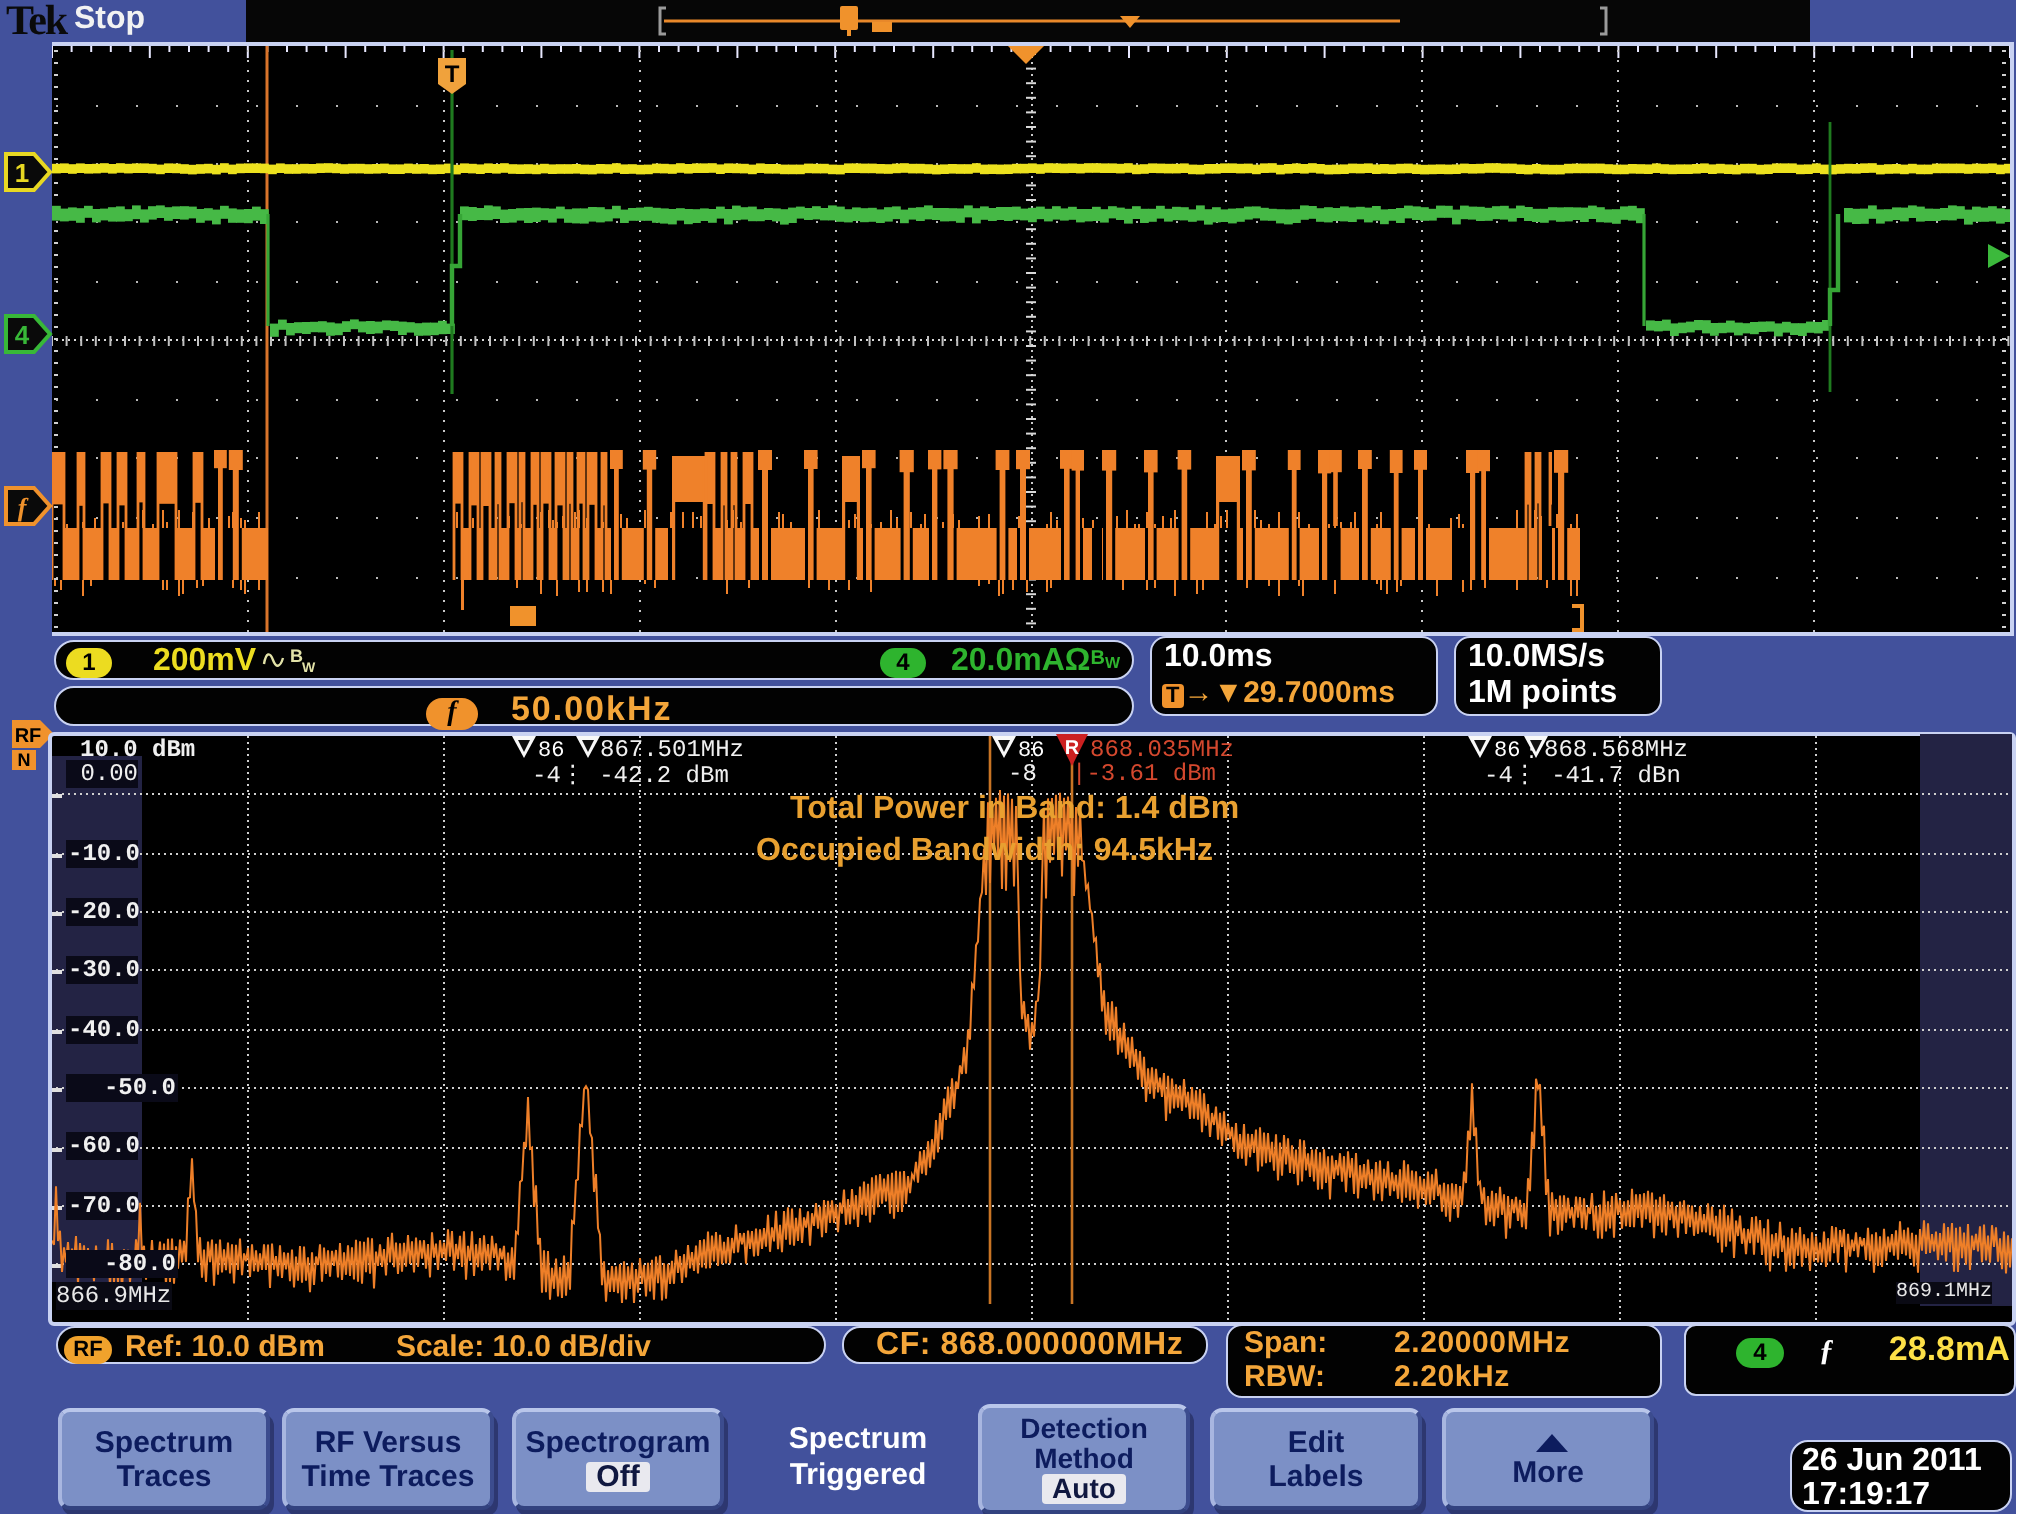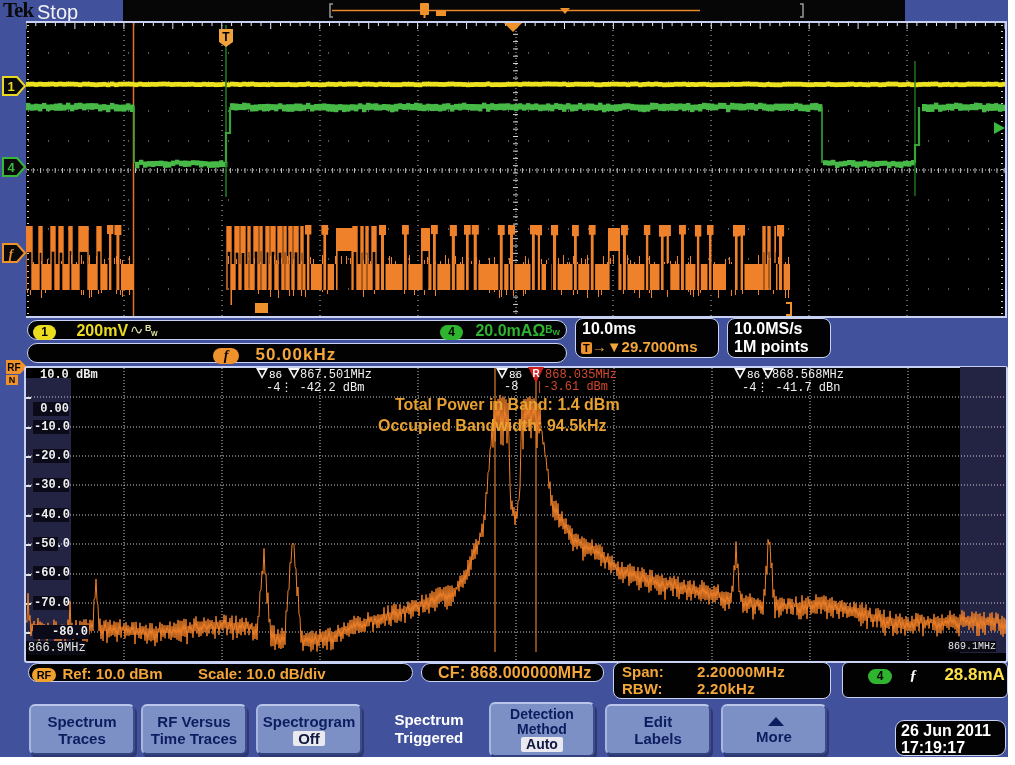--- a/index.html
+++ b/index.html
@@ -15,21 +15,21 @@
   color:#0d1c5e; font-weight:bold; font-size:15px; text-align:center;
   display:flex; flex-direction:column; justify-content:center; line-height:17px; }
 .hl { background:#e9e9ef; color:#101840; padding:0 5px; border-radius:2px; display:inline-block; line-height:15px;}
 .oval { display:inline-block; border-radius:9px; color:#000; font-weight:bold; text-align:center; }
 .mono { font-family:"Liberation Mono", monospace; }
 </style></head>
 <body>
 
 <div class="abs" style="left:123px;top:0;width:782px;height:21px;background:#060606;"></div>
 <div class="abs" style="left:3px;top:-2px;color:#0a0a0a;font-weight:bold;font-size:21px;font-family:'Liberation Serif',serif;letter-spacing:-1px;">Tek</div>
-<div class="abs" style="left:37px;top:1px;color:#f2f2f2;font-weight:normal;font-size:20px;">Stop</div>
+<div class="abs" style="left:37px;top:1px;color:#f2f2f2;font-weight:bold;font-size:16px;">Stop</div>
 <svg class="abs" style="left:123px;top:0" width="782" height="21">
   <line x1="209" y1="10.5" x2="577" y2="10.5" stroke="#e8882a" stroke-width="1.6"></line>
   <path d="M210,4 L207,4 L207,17 L210,17" stroke="#9a9a9a" stroke-width="1.5" fill="none"></path>
   <path d="M677,4 L680,4 L680,17 L677,17" stroke="#9a9a9a" stroke-width="1.5" fill="none"></path>
   <rect x="297" y="3" width="9" height="12" fill="#f0922c" rx="1"></rect>
   <rect x="300.5" y="13" width="2" height="5" fill="#f0922c"></rect>
   <rect x="313" y="11" width="10" height="5" fill="#f0922c"></rect>
   <path d="M437,8 L447,8 L442,14 Z" fill="#f0922c"></path>
 </svg>
 
@@ -1393,26 +1393,26 @@
     <rect x="0" y="178" width="5" height="2" fill="#e0e0e0"></rect>
     <rect x="0" y="208" width="5" height="2" fill="#e0e0e0"></rect>
     <rect x="0" y="237" width="5" height="2" fill="#e0e0e0"></rect>
     <rect x="0" y="266" width="5" height="2" fill="#e0e0e0"></rect>
   <line x1="469" y1="2" x2="469" y2="286" stroke="#c87424" stroke-width="1.3"></line>
   <line x1="510" y1="2" x2="510" y2="286" stroke="#c87424" stroke-width="1.3"></line>
   <path d="M0,254.3 L1,256.4 L2,227.2 L3,254.5 L4,249.4 L5,270.0 L6,257.7 L7,265.2 L8,255.0 L9,269.7 L10,258.3 L11,264.6 L12,252.0 L13,276.0 L14,255.5 L15,266.1 L16,256.7 L17,272.4 L18,258.0 L19,271.7 L20,260.3 L21,274.6 L22,256.8 L23,270.6 L24,260.1 L25,271.7 L26,259.8 L27,271.7 L28,253.7 L29,277.5 L30,255.5 L31,275.0 L32,261.1 L33,275.1 L34,260.4 L35,279.1 L36,258.7 L37,271.0 L38,258.9 L39,275.2 L40,261.9 L41,271.3 L42,253.7 L43,262.6 L44,235.4 L45,262.1 L46,256.9 L47,273.8 L48,260.5 L49,268.4 L50,254.0 L51,271.8 L52,259.2 L53,265.2 L54,254.8 L55,273.0 L56,255.8 L57,276.7 L58,253.4 L59,275.4 L60,253.3 L61,275.8 L62,257.2 L63,268.4 L64,253.8 L65,265.2 L66,254.4 L67,264.9 L68,233.2 L69,232.7 L70,213.1 L71,234.6 L72,239.6 L73,265.1 L74,252.6 L75,272.9 L76,258.8 L77,275.0 L78,254.8 L79,265.1 L80,253.8 L81,276.9 L82,255.9 L83,271.4 L84,253.8 L85,270.2 L86,258.7 L87,269.1 L88,255.3 L89,270.7 L90,256.2 L91,275.7 L92,256.4 L93,269.0 L94,253.3 L95,271.6 L96,260.7 L97,264.6 L98,257.9 L99,272.5 L100,256.2 L101,269.6 L102,259.2 L103,269.8 L104,260.7 L105,268.9 L106,256.2 L107,269.0 L108,256.3 L109,278.0 L110,255.8 L111,268.8 L112,262.1 L113,272.1 L114,256.7 L115,273.0 L116,260.2 L117,268.7 L118,260.4 L119,274.6 L120,258.8 L121,277.7 L122,262.3 L123,274.3 L124,257.0 L125,275.4 L126,257.3 L127,274.3 L128,262.7 L129,280.1 L130,260.2 L131,276.5 L132,262.3 L133,266.5 L134,256.2 L135,274.9 L136,257.8 L137,270.9 L138,259.2 L139,272.3 L140,259.4 L141,266.9 L142,259.0 L143,272.7 L144,255.5 L145,274.0 L146,260.2 L147,271.4 L148,256.6 L149,272.0 L150,257.7 L151,273.7 L152,253.9 L153,274.9 L154,254.7 L155,275.8 L156,254.9 L157,270.1 L158,252.8 L159,270.8 L160,253.2 L161,278.2 L162,259.8 L163,266.9 L164,256.2 L165,267.4 L166,258.5 L167,271.7 L168,252.5 L169,265.2 L170,250.4 L171,267.6 L172,255.3 L173,271.0 L174,255.7 L175,269.9 L176,255.4 L177,267.3 L178,251.5 L179,266.0 L180,254.7 L181,270.2 L182,252.8 L183,267.5 L184,254.2 L185,263.3 L186,254.1 L187,268.3 L188,256.0 L189,272.7 L190,250.2 L191,262.8 L192,255.8 L193,269.0 L194,254.1 L195,263.0 L196,255.3 L197,264.5 L198,248.6 L199,262.3 L200,249.5 L201,269.3 L202,256.0 L203,263.5 L204,251.9 L205,267.5 L206,249.6 L207,273.8 L208,256.9 L209,264.4 L210,249.7 L211,272.0 L212,256.1 L213,267.6 L214,253.0 L215,269.3 L216,251.7 L217,265.8 L218,256.0 L219,269.1 L220,251.9 L221,262.9 L222,255.7 L223,269.2 L224,258.2 L225,263.6 L226,256.9 L227,274.4 L228,260.3 L229,273.0 L230,257.7 L231,273.8 L232,249.9 L233,250.8 L234,225.0 L235,224.1 L236,205.0 L237,207.6 L238,182.5 L239,208.4 L240,207.8 L241,237.5 L242,226.7 L243,256.2 L244,253.0 L245,280.3 L246,259.2 L247,280.1 L248,259.5 L249,283.9 L250,267.9 L251,278.4 L252,263.3 L253,282.2 L254,267.5 L255,283.0 L256,261.8 L257,281.9 L258,265.0 L259,278.8 L260,244.6 L261,245.5 L262,224.3 L263,223.7 L264,196.4 L265,197.1 L266,178.7 L267,177.1 L268,178.9 L269,200.5 L270,203.0 L271,230.0 L272,221.0 L273,248.1 L274,251.3 L275,276.6 L276,264.7 L277,284.8 L278,269.1 L279,279.9 L280,267.0 L281,280.0 L282,267.2 L283,280.6 L284,266.0 L285,285.5 L286,264.6 L287,283.7 L288,267.2 L289,278.4 L290,265.4 L291,285.5 L292,268.5 L293,280.3 L294,263.0 L295,276.0 L296,266.4 L297,282.2 L298,265.4 L299,279.7 L300,263.9 L301,283.8 L302,262.3 L303,275.6 L304,261.7 L305,284.2 L306,265.7 L307,283.3 L308,265.9 L309,276.0 L310,264.4 L311,275.9 L312,258.9 L313,270.5 L314,262.0 L315,275.5 L316,261.1 L317,272.7 L318,256.5 L319,268.2 L320,260.0 L321,269.4 L322,256.8 L323,270.7 L324,254.0 L325,267.7 L326,253.7 L327,268.2 L328,249.8 L329,268.1 L330,251.8 L331,264.7 L332,250.0 L333,267.0 L334,251.4 L335,266.1 L336,254.9 L337,265.7 L338,252.5 L339,265.7 L340,253.0 L341,260.6 L342,246.3 L343,260.2 L344,250.6 L345,256.2 L346,250.5 L347,265.8 L348,249.3 L349,258.5 L350,249.6 L351,262.2 L352,248.3 L353,261.9 L354,248.7 L355,258.4 L356,248.1 L357,257.3 L358,241.4 L359,259.9 L360,247.7 L361,254.7 L362,239.4 L363,258.6 L364,246.4 L365,260.1 L366,239.5 L367,253.9 L368,237.6 L369,256.4 L370,238.3 L371,256.9 L372,242.9 L373,254.5 L374,238.1 L375,255.5 L376,242.7 L377,247.8 L378,239.7 L379,256.9 L380,240.6 L381,246.9 L382,235.6 L383,248.3 L384,237.3 L385,252.6 L386,234.0 L387,250.5 L388,234.4 L389,245.4 L390,234.2 L391,245.4 L392,236.1 L393,250.1 L394,235.3 L395,240.8 L396,228.8 L397,246.4 L398,233.5 L399,246.1 L400,228.5 L401,243.7 L402,231.6 L403,247.5 L404,227.3 L405,241.4 L406,224.8 L407,241.8 L408,225.9 L409,245.2 L410,222.7 L411,241.4 L412,221.6 L413,237.6 L414,221.0 L415,235.8 L416,223.3 L417,234.7 L418,221.1 L419,240.8 L420,220.4 L421,243.4 L422,219.4 L423,240.0 L424,219.8 L425,240.0 L426,219.5 L427,236.0 L428,222.0 L429,230.6 L430,221.2 L431,223.4 L432,214.9 L433,225.3 L434,209.7 L435,220.8 L436,209.1 L437,221.6 L438,204.6 L439,217.8 L440,203.6 L441,213.7 L442,194.0 L443,210.2 L444,190.5 L445,203.8 L446,183.3 L447,194.0 L448,177.3 L449,192.9 L450,173.1 L451,188.5 L452,174.8 L453,178.4 L454,166.7 L455,171.0 L456,157.6 L457,170.8 L458,148.8 L459,153.8 L460,126.1 L461,127.8 L462,106.6 L463,104.8 L464,83.5 L465,80.2 L466,58.3 L467,81.5 L468,35.1 L469,75.5 L470,34.9 L471,60.5 L472,32.9 L473,62.2 L474,29.0 L475,78.5 L476,31.8 L477,79.4 L478,30.7 L479,65.0 L480,33.4 L481,77.3 L482,37.0 L483,73.8 L484,119.1 L485,143.6 L486,134.6 L487,149.9 L488,141.0 L489,158.8 L490,145.1 L491,152.3 L492,134.8 L493,134.3 L494,120.9 L495,74.5 L496,37.9 L497,83.3 L498,33.2 L499,65.3 L500,33.0 L501,61.3 L502,31.4 L503,60.9 L504,30.4 L505,72.2 L506,32.9 L507,59.2 L508,32.3 L509,58.3 L510,36.3 L511,82.0 L512,37.5 L513,67.4 L514,38.5 L515,64.1 L516,64.7 L517,78.3 L518,76.4 L519,88.6 L520,90.9 L521,104.4 L522,103.1 L523,122.6 L524,115.6 L525,139.7 L526,129.2 L527,151.3 L528,135.0 L529,154.4 L530,134.7 L531,154.1 L532,137.4 L533,161.3 L534,147.9 L535,160.2 L536,145.4 L537,163.3 L538,152.7 L539,168.0 L540,152.4 L541,167.3 L542,158.5 L543,173.8 L544,159.5 L545,177.5 L546,162.4 L547,185.0 L548,168.2 L549,180.9 L550,167.6 L551,183.3 L552,168.4 L553,180.2 L554,172.8 L555,182.4 L556,170.5 L557,194.5 L558,171.9 L559,190.7 L560,173.3 L561,188.2 L562,176.2 L563,187.8 L564,176.8 L565,189.5 L566,173.5 L567,187.7 L568,179.9 L569,193.5 L570,177.5 L571,193.3 L572,179.2 L573,193.9 L574,178.5 L575,200.1 L576,180.7 L577,196.8 L578,186.0 L579,202.5 L580,190.5 L581,196.5 L582,187.3 L583,203.9 L584,190.4 L585,207.0 L586,189.6 L587,204.3 L588,195.4 L589,203.6 L590,197.5 L591,210.0 L592,195.5 L593,213.3 L594,201.1 L595,213.3 L596,196.0 L597,216.9 L598,200.9 L599,212.6 L600,201.0 L601,210.4 L602,198.8 L603,219.7 L604,197.6 L605,217.2 L606,200.3 L607,215.6 L608,200.5 L609,215.1 L610,204.9 L611,219.4 L612,201.2 L613,224.2 L614,205.3 L615,221.9 L616,201.5 L617,216.2 L618,203.2 L619,220.5 L620,206.7 L621,221.0 L622,208.8 L623,226.6 L624,203.7 L625,224.7 L626,204.1 L627,219.2 L628,210.7 L629,222.5 L630,208.8 L631,224.7 L632,208.7 L633,228.9 L634,210.2 L635,228.6 L636,208.6 L637,225.5 L638,212.1 L639,233.7 L640,211.8 L641,223.4 L642,214.1 L643,221.7 L644,210.6 L645,224.8 L646,212.1 L647,230.1 L648,209.7 L649,222.8 L650,213.0 L651,231.0 L652,210.5 L653,233.2 L654,216.6 L655,228.0 L656,216.1 L657,228.3 L658,213.8 L659,226.5 L660,218.6 L661,234.2 L662,215.0 L663,230.9 L664,214.3 L665,234.6 L666,218.4 L667,228.1 L668,214.7 L669,231.9 L670,220.2 L671,229.6 L672,221.4 L673,233.4 L674,218.7 L675,235.3 L676,214.1 L677,232.8 L678,216.2 L679,234.3 L680,219.3 L681,233.8 L682,219.7 L683,238.4 L684,222.2 L685,233.5 L686,223.4 L687,236.4 L688,219.8 L689,236.2 L690,221.2 L691,234.0 L692,218.4 L693,232.0 L694,226.4 L695,239.8 L696,225.4 L697,242.3 L698,226.1 L699,244.9 L700,225.7 L701,238.5 L702,226.0 L703,242.9 L704,227.0 L705,236.6 L706,219.8 L707,225.5 L708,199.4 L709,204.1 L710,175.6 L711,202.0 L712,197.8 L713,226.0 L714,224.9 L715,235.9 L716,227.7 L717,246.6 L718,232.0 L719,244.8 L720,229.4 L721,247.1 L722,230.6 L723,242.9 L724,227.4 L725,241.4 L726,231.2 L727,253.4 L728,232.0 L729,248.2 L730,233.6 L731,240.6 L732,232.4 L733,244.4 L734,233.9 L735,247.6 L736,235.6 L737,248.6 L738,223.1 L739,229.6 L740,199.9 L741,208.5 L742,173.4 L743,178.3 L744,176.1 L745,202.0 L746,196.9 L747,231.5 L748,223.5 L749,252.2 L750,230.1 L751,244.4 L752,233.6 L753,251.4 L754,231.8 L755,249.4 L756,231.7 L757,245.3 L758,232.9 L759,243.2 L760,237.5 L761,247.8 L762,232.3 L763,242.8 L764,232.5 L765,248.1 L766,233.1 L767,248.8 L768,237.6 L769,241.0 L770,230.5 L771,249.3 L772,236.9 L773,253.2 L774,236.3 L775,253.3 L776,229.3 L777,249.7 L778,234.6 L779,248.2 L780,232.0 L781,252.8 L782,230.5 L783,241.4 L784,234.0 L785,248.4 L786,234.7 L787,247.1 L788,234.2 L789,247.5 L790,228.4 L791,247.6 L792,231.2 L793,242.9 L794,231.1 L795,247.9 L796,230.6 L797,243.6 L798,229.4 L799,245.4 L800,230.3 L801,253.1 L802,233.8 L803,246.9 L804,232.4 L805,250.2 L806,231.2 L807,251.7 L808,234.7 L809,244.1 L810,234.9 L811,248.1 L812,237.1 L813,252.8 L814,234.8 L815,245.7 L816,234.2 L817,251.0 L818,236.4 L819,247.6 L820,236.8 L821,251.9 L822,239.9 L823,250.9 L824,237.0 L825,250.1 L826,241.1 L827,250.2 L828,235.7 L829,251.6 L830,237.3 L831,252.2 L832,241.9 L833,255.4 L834,238.6 L835,260.2 L836,236.4 L837,257.4 L838,241.7 L839,254.7 L840,238.3 L841,263.0 L842,244.3 L843,252.0 L844,241.8 L845,255.9 L846,248.2 L847,261.1 L848,248.5 L849,255.6 L850,242.5 L851,261.3 L852,242.2 L853,255.3 L854,244.0 L855,261.5 L856,248.2 L857,266.6 L858,243.7 L859,269.7 L860,251.2 L861,262.1 L862,250.6 L863,263.1 L864,244.9 L865,260.0 L866,251.8 L867,269.9 L868,252.7 L869,266.8 L870,248.1 L871,268.3 L872,250.4 L873,261.9 L874,247.5 L875,267.3 L876,251.2 L877,263.0 L878,253.2 L879,269.5 L880,250.2 L881,264.8 L882,252.2 L883,265.2 L884,255.3 L885,265.2 L886,249.8 L887,267.5 L888,253.1 L889,264.7 L890,247.0 L891,260.6 L892,247.6 L893,265.3 L894,249.0 L895,257.4 L896,248.6 L897,270.2 L898,250.9 L899,262.3 L900,253.8 L901,259.5 L902,250.2 L903,262.6 L904,252.5 L905,257.1 L906,253.1 L907,264.0 L908,247.9 L909,264.6 L910,251.2 L911,270.4 L912,250.2 L913,267.0 L914,252.1 L915,267.5 L916,248.4 L917,264.5 L918,252.3 L919,260.1 L920,251.0 L921,261.8 L922,249.2 L923,263.9 L924,244.6 L925,261.0 L926,248.9 L927,261.7 L928,247.8 L929,263.4 L930,250.4 L931,267.2 L932,251.4 L933,270.3 L934,248.5 L935,259.3 L936,244.1 L937,261.0 L938,245.6 L939,260.5 L940,251.0 L941,259.7 L942,249.8 L943,264.1 L944,250.5 L945,261.6 L946,245.7 L947,264.7 L948,247.5 L949,260.1 L950,245.5 L951,269.9 L952,247.9 L953,270.0 L954,247.4 L955,263.1 L956,250.3 L957,266.4 L958,246.0 L959,269.0 L960,251.8 L961,259.0 L962,250.9 L963,259.7 L964,247.2 L965,265.1 L966,246.3 L967,264.2 L968,251.8 L969,265.4 L970,246.6 L971,257.5 L972,247.7 L973,264.8 L974,253.2 L975,268.6 L976,249.8 L977,270.7 L978,251.6 L979,267.7 L980,253.1 L981,267.4" stroke="#ee7f28" stroke-width="1" fill="none"></path>
 </svg>
 
 <div class="abs mono" style="left:40px;top:368px;color:#f0f0f0;font-size:12px;font-weight:bold;">10.0 dBm</div>
-<div class="abs mono" style="left:33px;top:402px;width:36px;text-align:right;color:#f0f0f0;font-size:12px;font-weight:bold;background:#0a0a18;padding:0 0;">0.00</div>
+<div class="abs mono" style="left:33px;top:380px;width:36px;text-align:right;color:#f0f0f0;font-size:12px;font-weight:normal;background:#0a0a18;padding:0 0;">0.00</div>
 <div class="abs mono" style="left:33px;top:420px;width:36px;text-align:right;color:#f0f0f0;font-size:12px;font-weight:bold;background:#0a0a18;padding:0 1px;">-10.0</div>
 <div class="abs mono" style="left:33px;top:449px;width:36px;text-align:right;color:#f0f0f0;font-size:12px;font-weight:bold;background:#0a0a18;padding:0 1px;">-20.0</div>
 <div class="abs mono" style="left:33px;top:478px;width:36px;text-align:right;color:#f0f0f0;font-size:12px;font-weight:bold;background:#0a0a18;padding:0 1px;">-30.0</div>
 <div class="abs mono" style="left:33px;top:508px;width:36px;text-align:right;color:#f0f0f0;font-size:12px;font-weight:bold;background:#0a0a18;padding:0 1px;">-40.0</div>
-<div class="abs mono" style="left:33px;top:537px;width:25px;text-align:right;color:#f0f0f0;font-size:12px;font-weight:bold;background:#0a0a18;padding:0 1px;">-50.0</div>
+<div class="abs mono" style="left:33px;top:537px;width:56px;text-align:right;color:#f0f0f0;font-size:12px;font-weight:bold;background:#0a0a18;padding:0 1px;">-50.0</div>
 <div class="abs mono" style="left:33px;top:566px;width:36px;text-align:right;color:#f0f0f0;font-size:12px;font-weight:bold;background:#0a0a18;padding:0 1px;">-60.0</div>
 <div class="abs mono" style="left:33px;top:596px;width:36px;text-align:right;color:#f0f0f0;font-size:12px;font-weight:bold;background:#0a0a18;padding:0 1px;">-70.0</div>
 <div class="abs mono" style="left:33px;top:625px;width:56px;text-align:right;color:#f0f0f0;font-size:12px;font-weight:bold;background:#0a0a18;padding:0 1px;">-80.0</div>
 <div class="abs mono" style="left:28px;top:641px;color:#e8e8e8;font-size:12px;background:#0a0a14;">866.9MHz</div>
 <div class="abs mono" style="left:948px;top:641px;color:#e8e8e8;font-size:10px;background:#0a0a14;">869.1MHz</div>
 
 <svg class="abs" style="left:255px;top:367px" width="120" height="14">
   <path d="M1,1 L13,1 L7,12 Z" fill="#f8f8f8"></path>
     <path d="M4,3 L10,3 L7,9 Z" fill="#101010"></path>
   <text x="14" y="11" font-size="11" fill="#fff" font-family="Liberation Mono">86</text>

